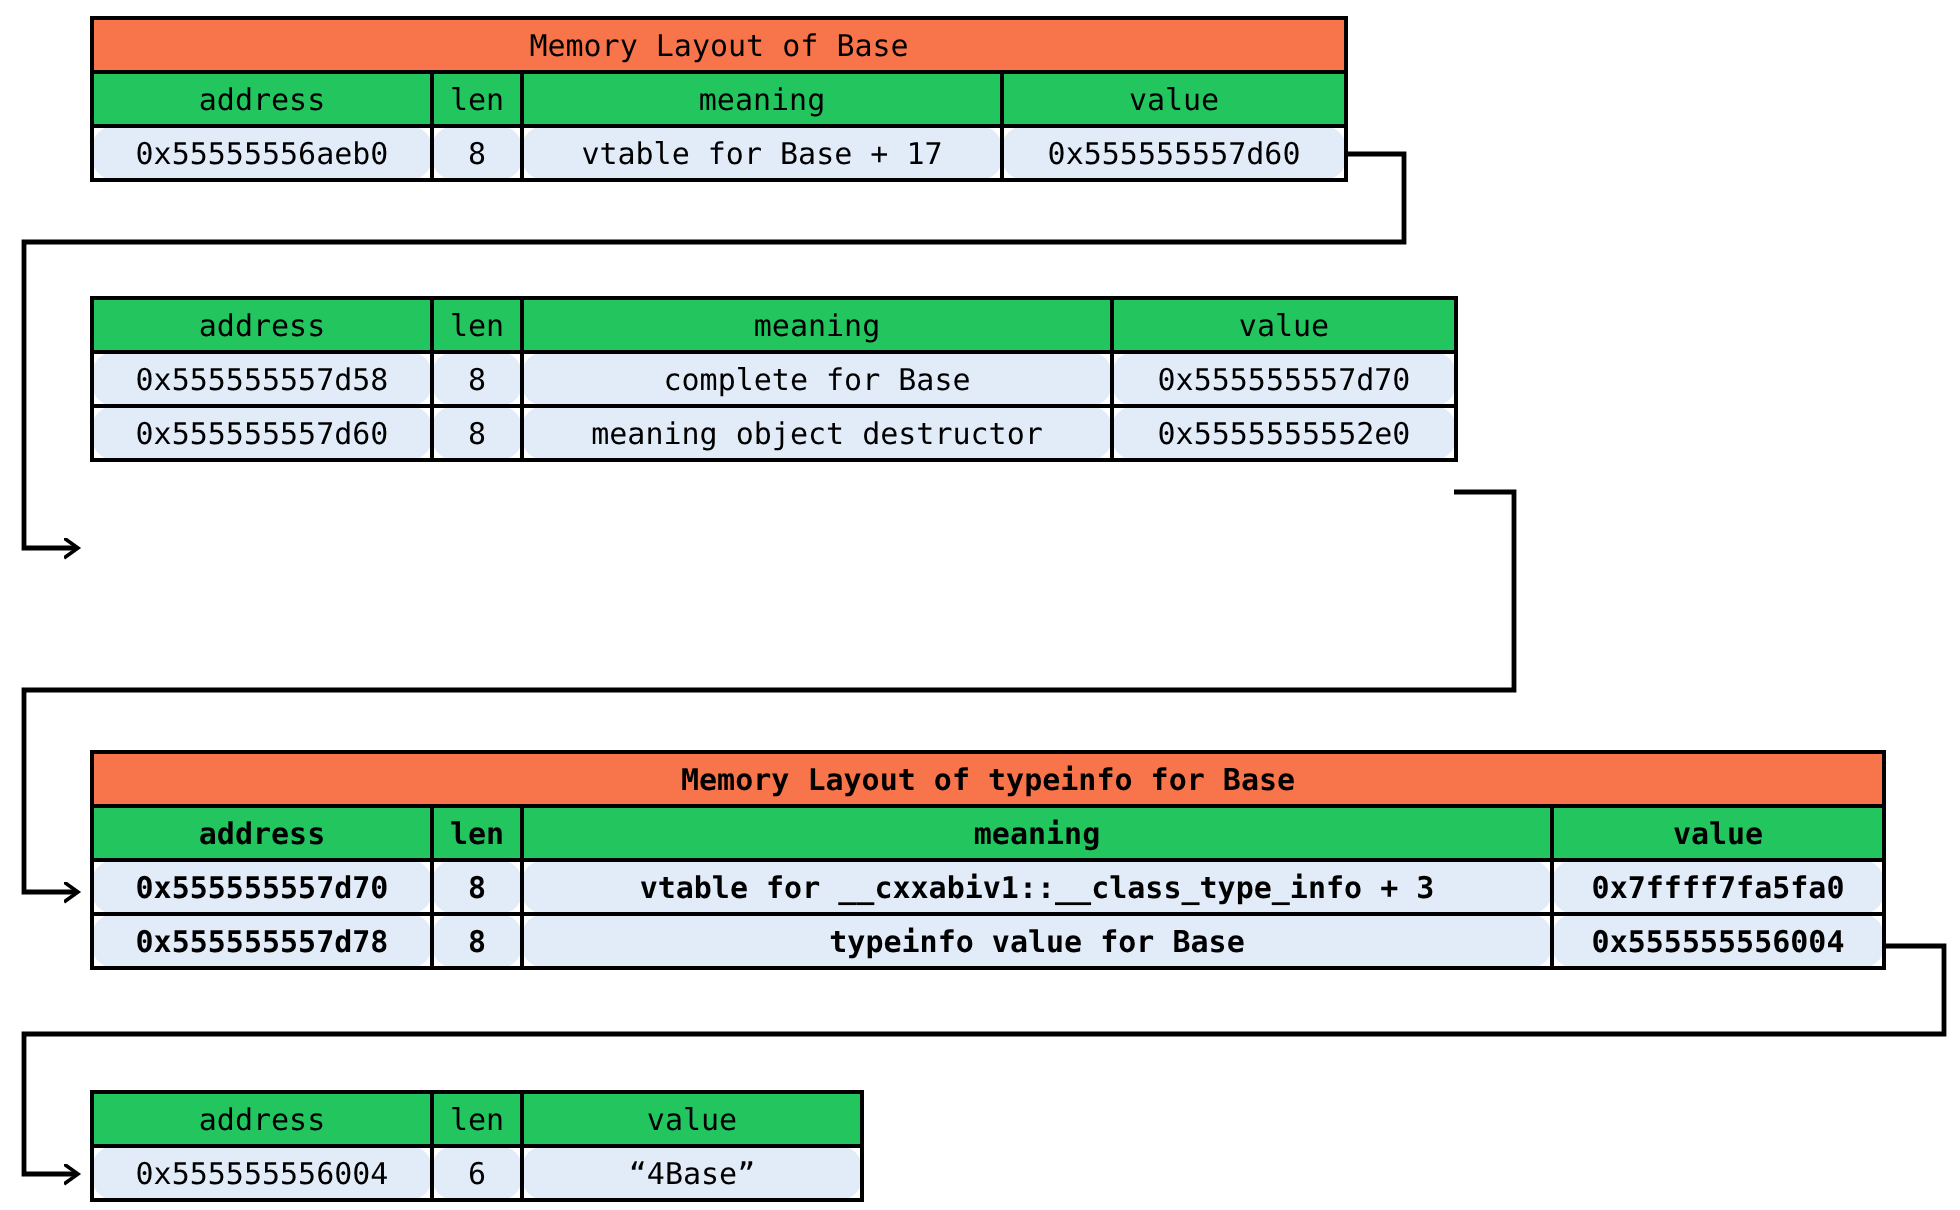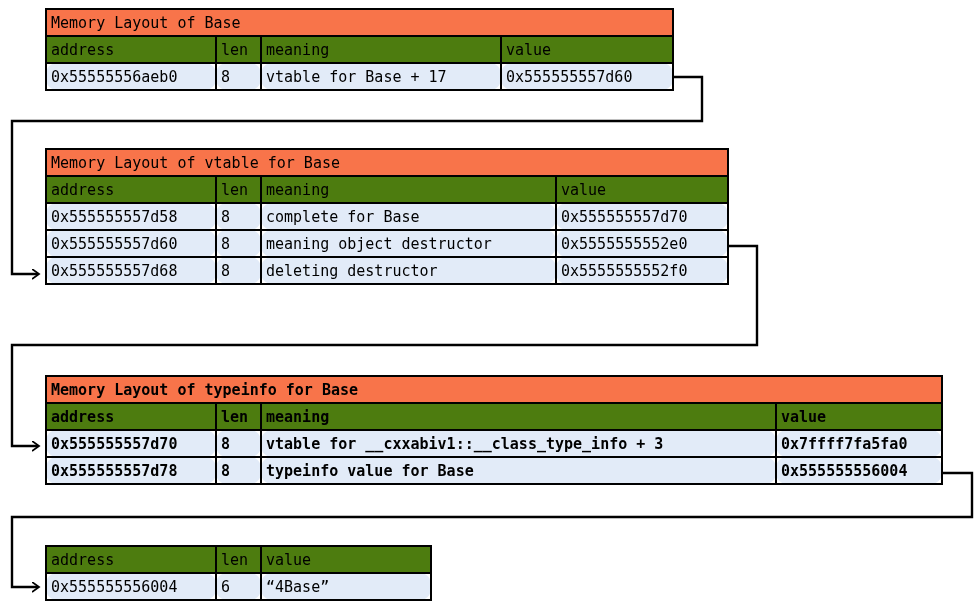--- a/index.html
+++ b/index.html
@@ -14,31 +14,31 @@
     background: #ffffff;
     font-family: "DejaVu Sans Mono", "Liberation Mono", monospace;
     font-size: 15px;
     color: #000000;
     overflow: hidden;
   }
   table.memtable {
     position: absolute;
     border-collapse: collapse;
     table-layout: fixed;
-    text-align: left;
+    text-align: center;
   }
   table.memtable td {
     border: 2px solid #000000;
     padding: 0 4px;
     height: 25px;
     white-space: nowrap;
     overflow: hidden;
   }
   td.title-cell { background: #f8744a; }
-  td.header-cell { background: #4d7c0f; }
+  td.header-cell { background: #22c55e; }
   td.data-cell { background: #e2ebf8; border-radius: 11px; }
   #arrow-layer {
     position: absolute;
     left: 0; top: 0;
     width: 980px; height: 605px;
     pointer-events: none;
   }
   
   #table-base     { left: 45px; top: 8px;   width: 627px; }
   #table-vtable   { left: 45px; top: 148px; width: 682px; }
@@ -89,45 +89,36 @@
 
   <table class="memtable" id="table-vtable">
     <colgroup>
         <col style="width:170px">
         <col style="width:45px">
         <col style="width:295px">
         <col style="width:172px">
       </colgroup>
     <tbody>
       <tr>
-        <td class="title-cell" colspan="4">Memory Layout of vtable for Base</td>
-      </tr>
-      <tr>
         <td class="header-cell">address</td>
         <td class="header-cell">len</td>
         <td class="header-cell">meaning</td>
         <td class="header-cell">value</td>
       </tr>
       <tr>
         <td class="data-cell">0x555555557d58</td>
         <td class="data-cell">8</td>
         <td class="data-cell">complete for Base</td>
         <td class="data-cell">0x555555557d70</td>
       </tr>
       <tr>
         <td class="data-cell">0x555555557d60</td>
         <td class="data-cell">8</td>
         <td class="data-cell">meaning object destructor</td>
         <td class="data-cell">0x5555555552e0</td>
-      </tr>
-      <tr>
-        <td class="data-cell">0x555555557d68</td>
-        <td class="data-cell">8</td>
-        <td class="data-cell">deleting destructor</td>
-        <td class="data-cell">0x5555555552f0</td>
       </tr>
     </tbody>
   </table>
 
   <table class="memtable" id="table-typeinfo">
     <colgroup>
         <col style="width:170px">
         <col style="width:45px">
         <col style="width:515px">
         <col style="width:166px">

